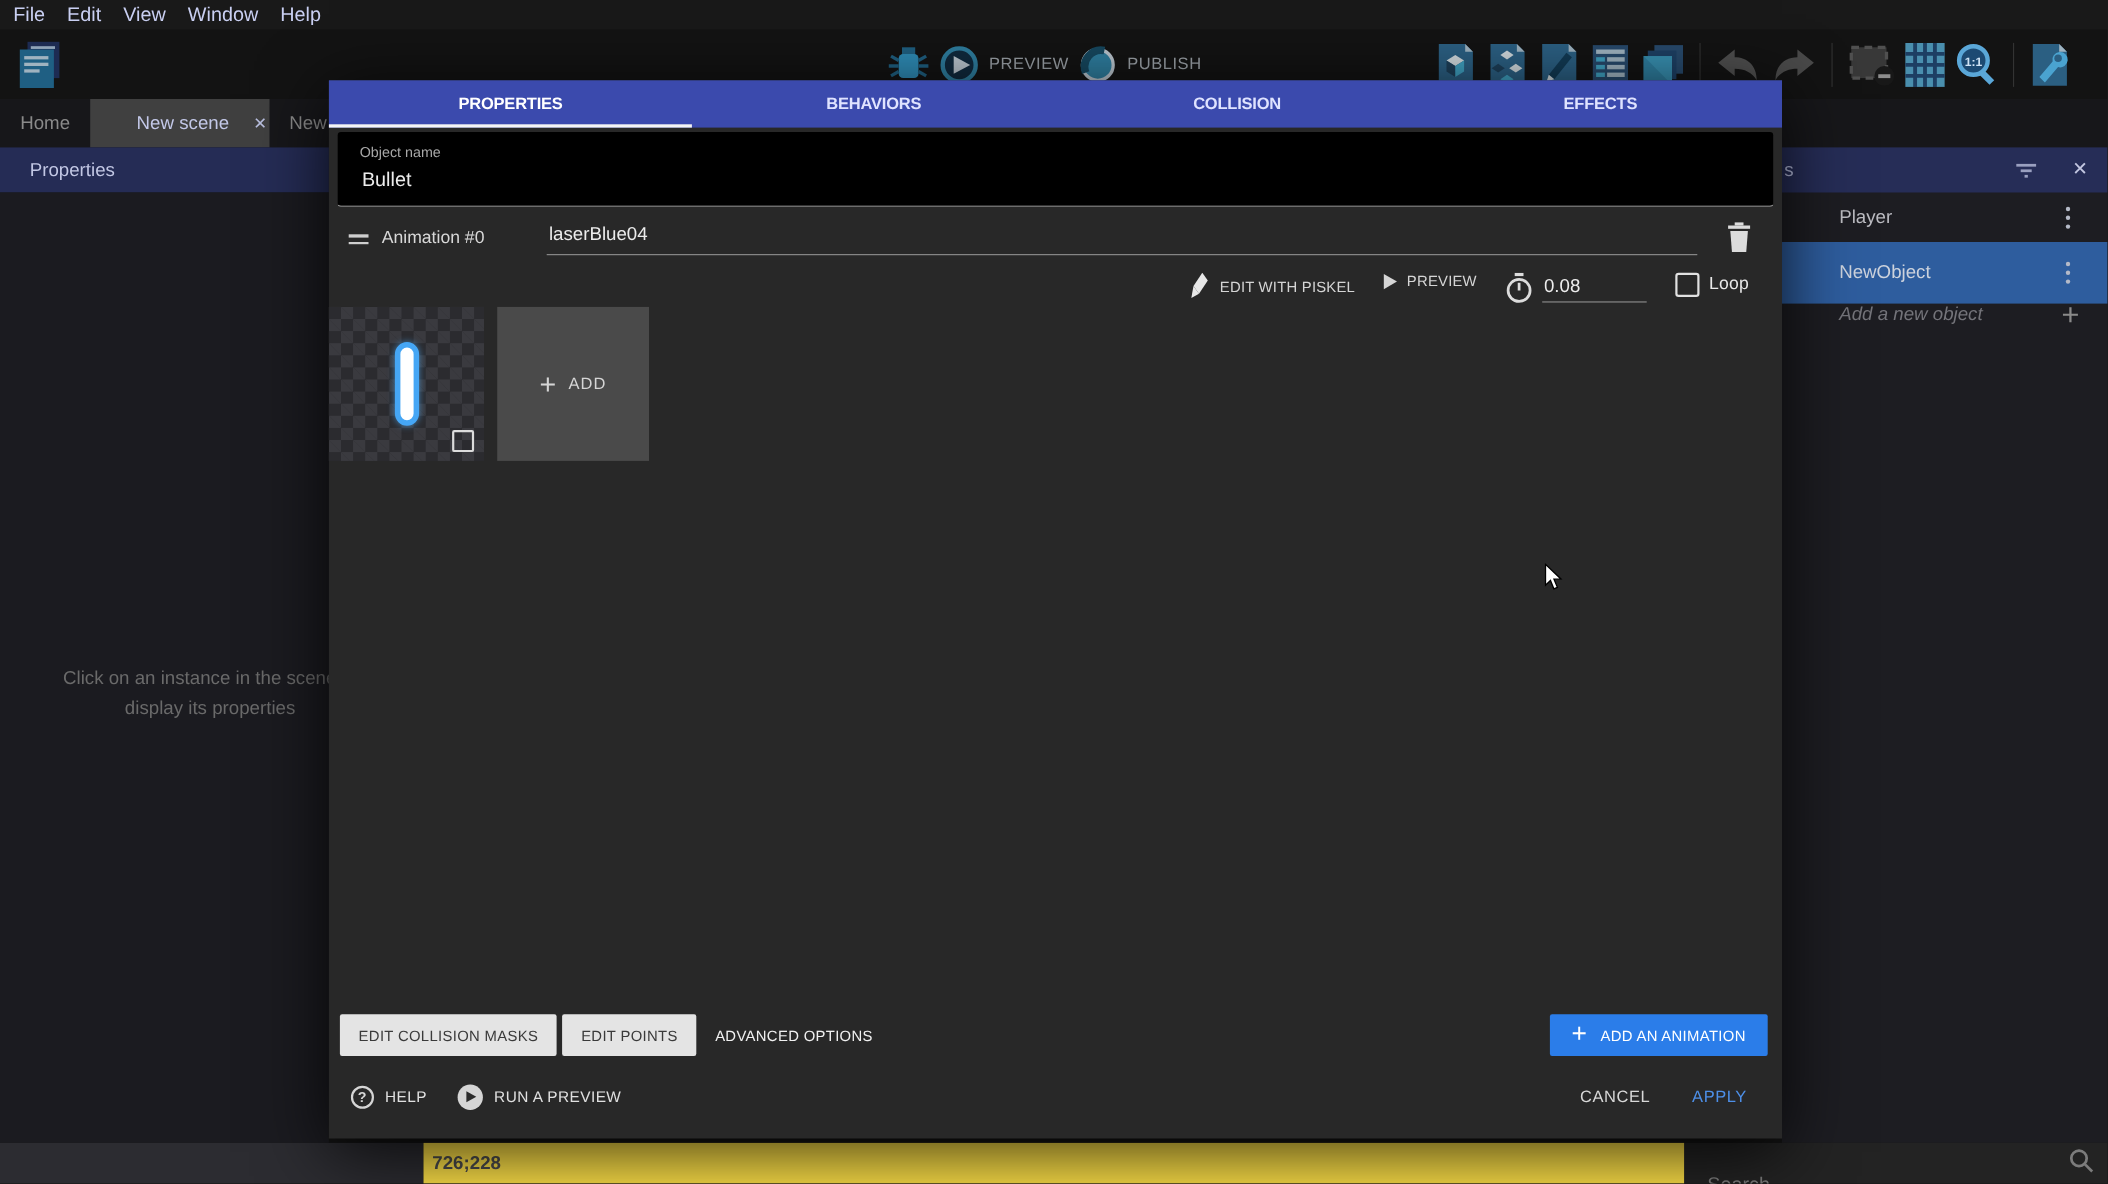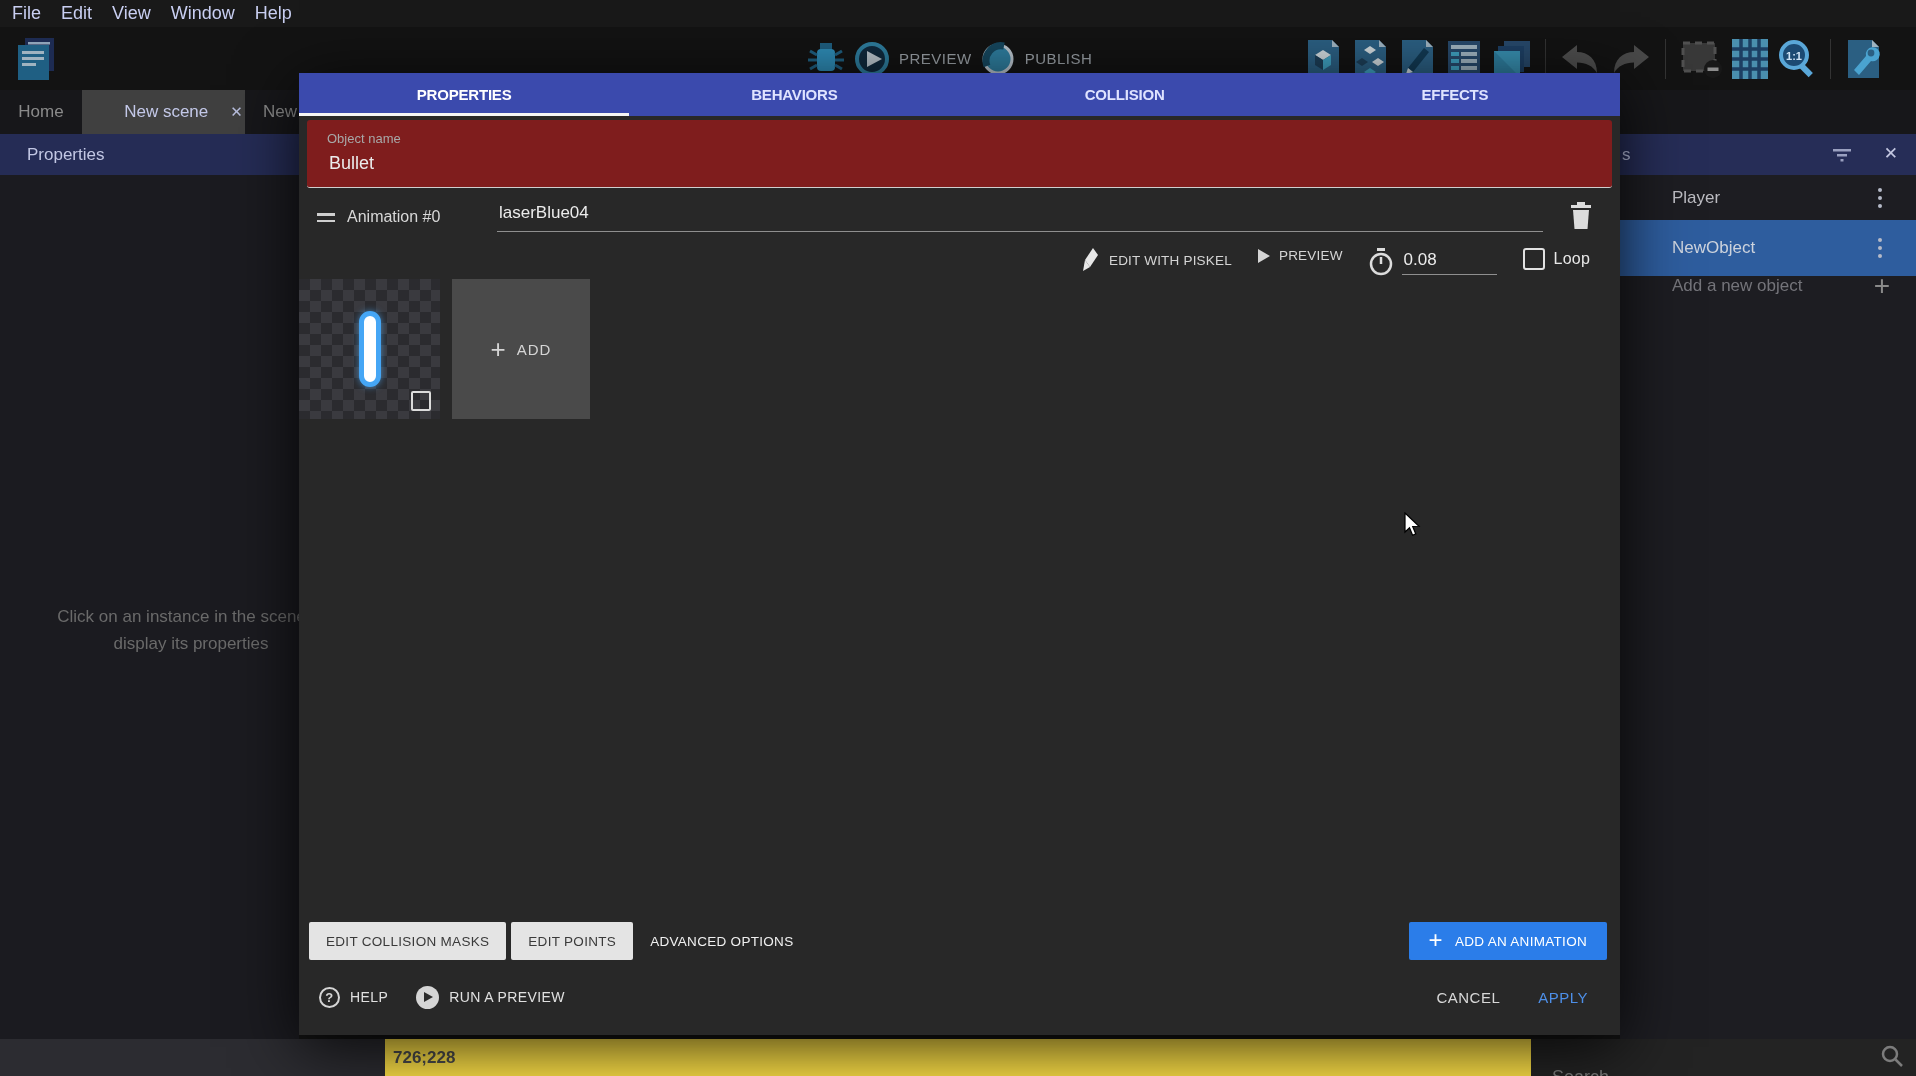--- a/index.html
+++ b/index.html
@@ -66,21 +66,21 @@
   
   .dialog { left:299px; top:73px; width:1321px; height:962px; background:#282828;
             box-shadow:0 12px 60px rgba(0,0,0,.8); z-index:10; }
   .dlg-tabs { position:absolute; left:0; top:0; width:1321px; height:43px; background:#3b4aad; display:flex; }
   .dlg-tab { flex:1; display:flex; align-items:center; justify-content:center;
              color:#dfe3ff; font-size:15px; font-weight:bold; letter-spacing:-.2px; position:relative; }
   .dlg-tab.active { color:#ffffff; }
   .dlg-tab.active::after { content:""; position:absolute; left:0; bottom:0; width:100%; height:3px; background:#f5f5f5; }
 
   .objname-box { position:absolute; left:8px; top:47px; width:1305px; height:68px;
-                 background:#7f1d1d; border-radius:3px; border-bottom:1px solid #cfcfcf; }
+                 background:#000000; border-radius:3px; border-bottom:1px solid #cfcfcf; }
   .objname-box .lbl { position:absolute; left:20px; top:11px; color:#a8a8a8; font-size:13px; }
   .objname-box input { position:absolute; left:20px; top:32px; width:600px; background:transparent;
                        border:none; outline:none; color:#ececec; font-size:18px; font-family:inherit; }
 
   .anim-row1 { position:absolute; left:0; top:127px; width:1321px; height:38px; }
   .drag-handle { position:absolute; left:18px; top:13px; width:18px; }
   .drag-handle i { display:block; height:2.5px; background:#cfcfcf; margin-bottom:4px; }
   .anim-title { position:absolute; left:48px; top:8px; color:#d8d8d8; font-size:16px; }
   .anim-name { position:absolute; left:198px; top:2px; width:1046px; background:transparent;
                border:none; outline:none; border-bottom:1px solid #8f8f8f; color:#ececec;
@@ -342,21 +342,21 @@
       </span>
   </div>
   <div class="rp-row selected" style="top:86px; height:56px;">
     <span>NewObject</span>
     <span class="dots">
         <i></i>
         <i></i>
         <i></i>
       </span>
   </div>
-  <div class="rp-row rp-add" style="top:130px; height:44px;">
+  <div class="rp-row rp-add" style="top:130px; height:44px;font-style:italic;">
     <span>Add a new object</span>
     <span class="plus-big">+</span>
   </div>
 </div>
 
 <div class="abs search-bar">
   <input type="text" placeholder="Search" style="">
   <span style="margin-right:12px;">
     <svg width="24" height="24" viewBox="0 0 24 24">
       <circle cx="10" cy="10" r="7" fill="none" stroke="#7c7c7c" stroke-width="2.5"></circle>

